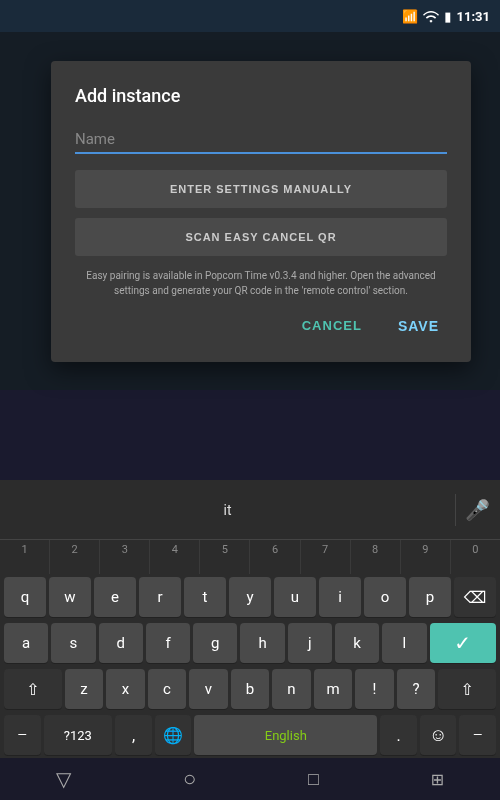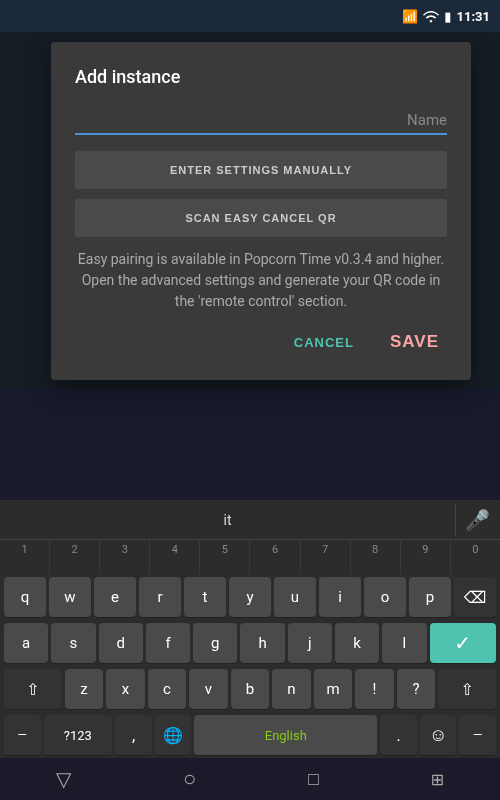--- a/index.html
+++ b/index.html
@@ -68,40 +68,39 @@
       margin-bottom: 20px;
     }
     .name-input-container {
       margin-bottom: 16px;
       border-bottom: 2px solid #4a90d9;
     }
     .name-placeholder {
       color: #888;
       font-size: 15px;
       padding: 4px 0;
-      text-align: right;
     }
     .dialog-btn {
       display: block;
       width: 100%;
       padding: 13px;
       background: #4a4a4a;
       border: none;
       border-radius: 3px;
       color: #cccccc;
       font-size: 11px;
       font-weight: 600;
       letter-spacing: 1px;
       cursor: pointer;
       text-align: center;
       margin-bottom: 10px;
     }
     .info-text {
       color: #aaa;
-      font-size: 14px;
+      font-size: 10px;
       text-align: center;
       line-height: 1.5;
       margin: 12px 0 16px 0;
     }
     .dialog-actions {
       display: flex;
       justify-content: flex-end;
       gap: 20px;
       margin-top: 4px;
     }
@@ -111,43 +110,43 @@
       color: #4fc3b0;
       font-size: 13px;
       font-weight: 600;
       letter-spacing: 1px;
       cursor: pointer;
       padding: 4px 8px;
     }
     .btn-save {
       background: none;
       border: none;
-      color: #fca5a5;
-      font-size: 17px;
+      color: #7dd3fc;
+      font-size: 14px;
       font-weight: 600;
       letter-spacing: 1px;
       cursor: pointer;
       padding: 4px 8px;
       text-align: right;
     }
 
     
     .keyboard-area {
       width: 100%;
       background: #2c2c2c;
       position: absolute;
       bottom: 0;
       left: 0;
     }
 
     
     .suggestions-bar {
       display: flex;
       align-items: center;
-      height: 40px;
+      height: 60px;
       background: #2c2c2c;
       border-bottom: 1px solid #444;
     }
     .suggestion {
       flex: 1;
       text-align: center;
       color: #ddd;
       font-size: 14px;
       padding: 8px 4px;
       border-right: 1px solid #444;

